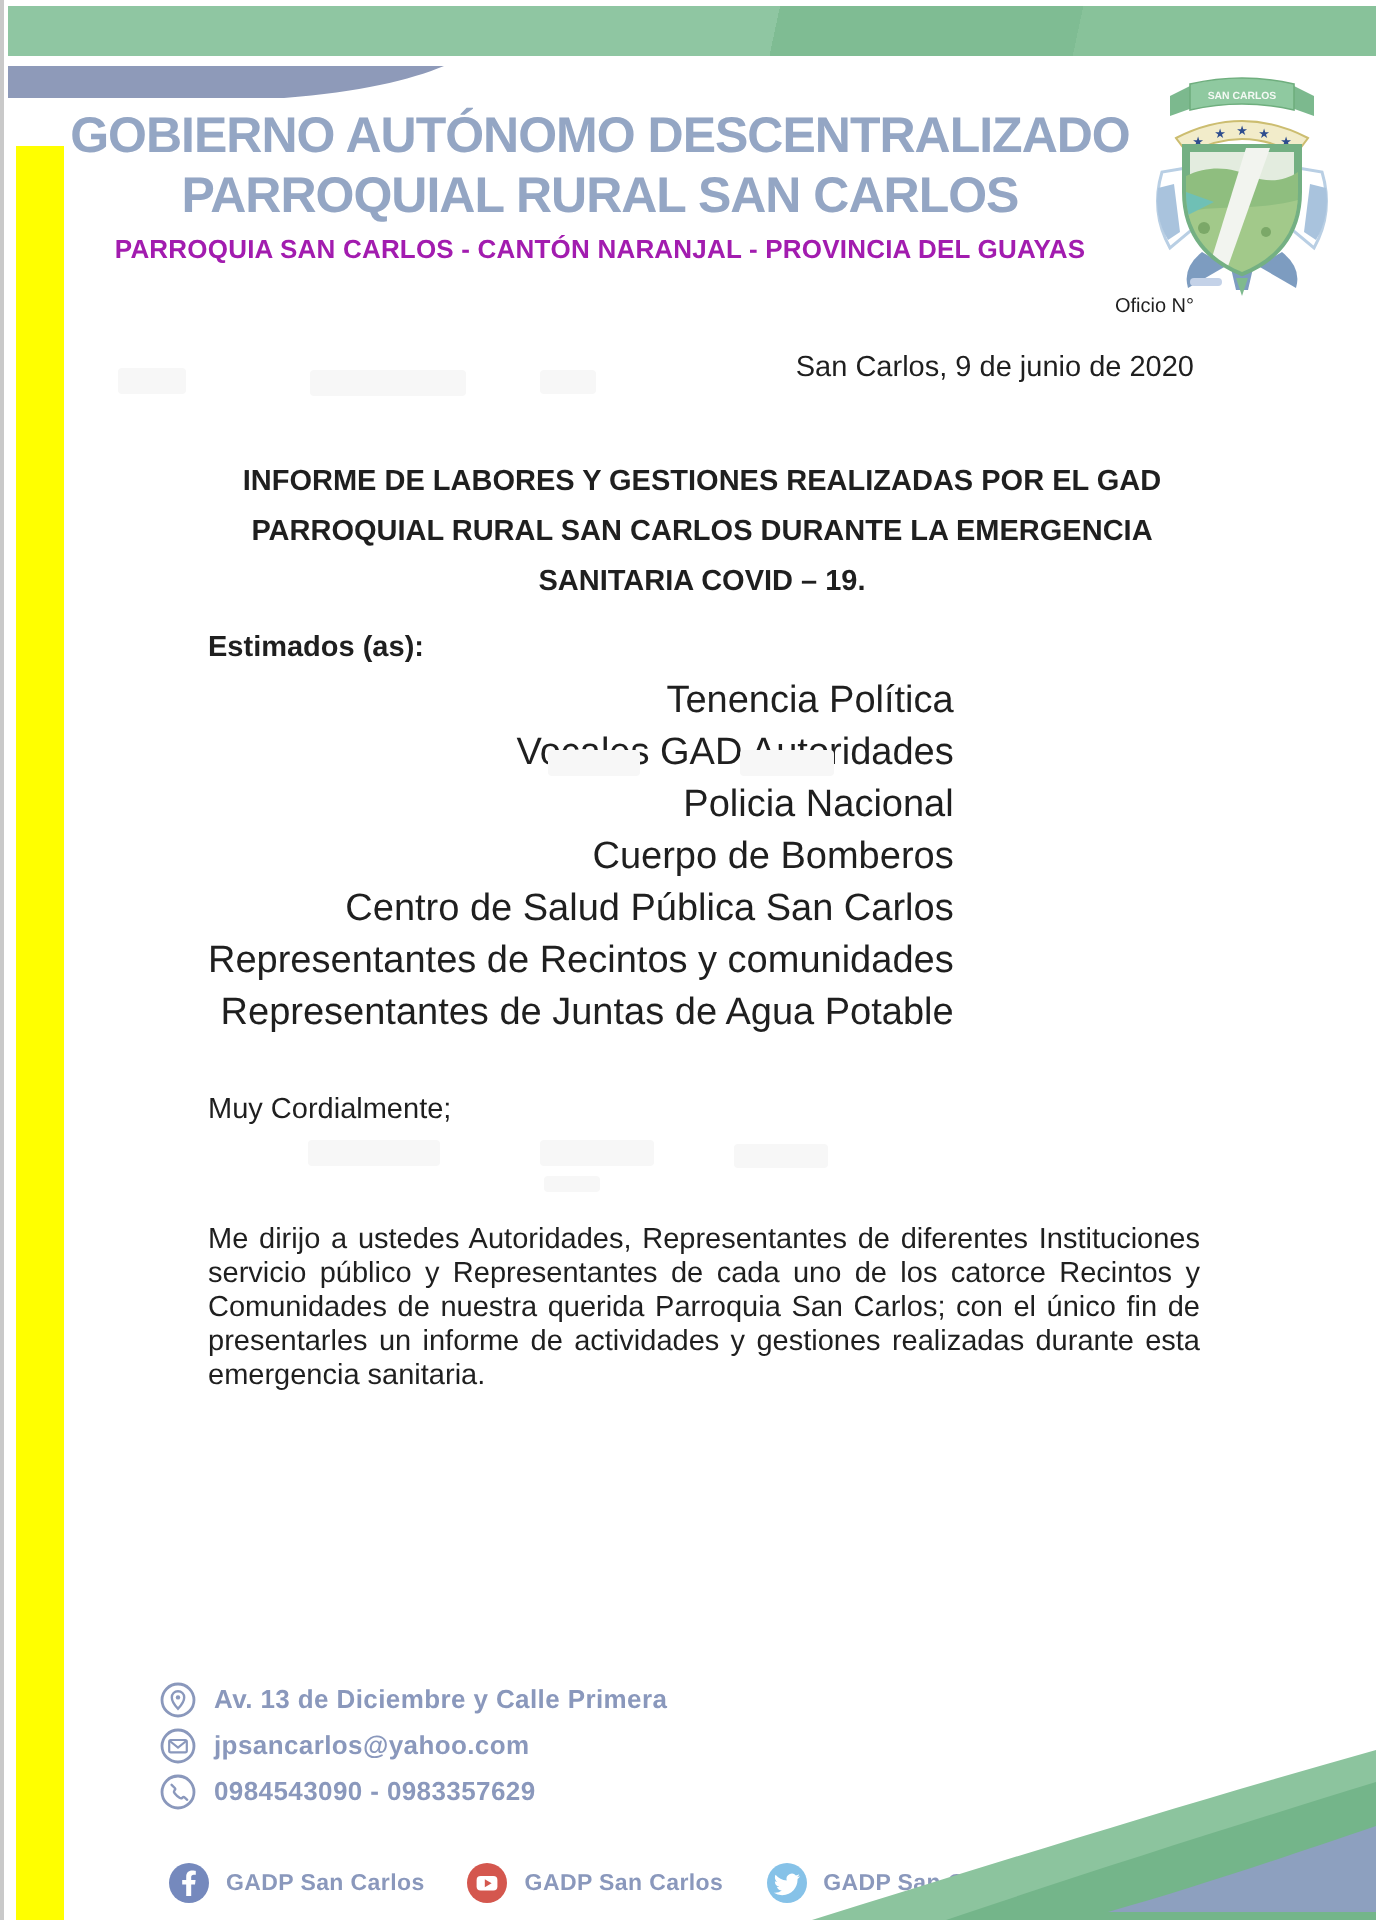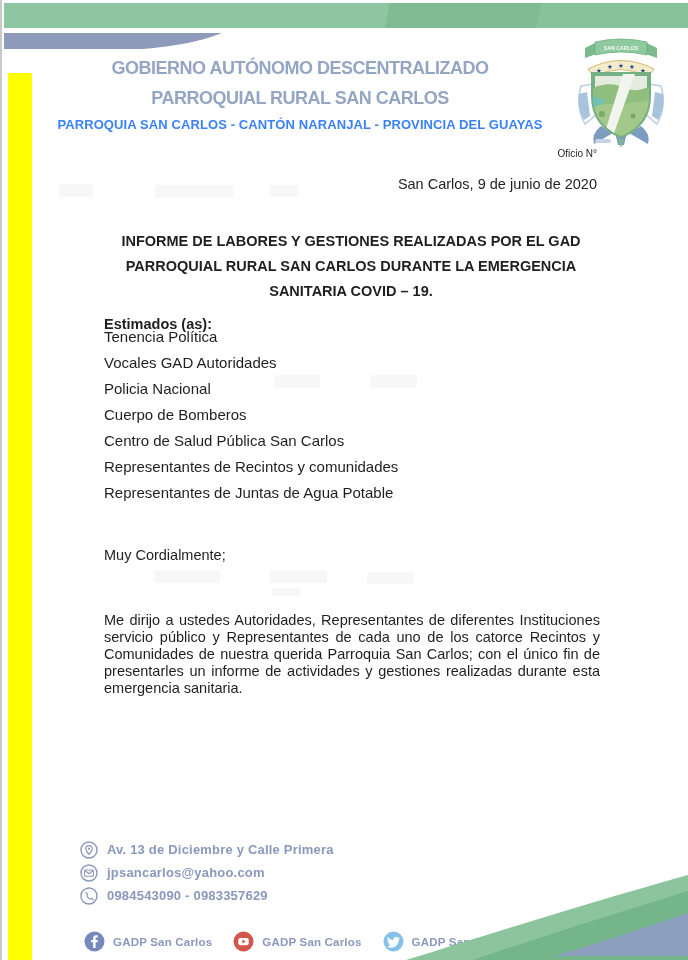--- a/index.html
+++ b/index.html
@@ -12,35 +12,35 @@
   .top-green-band{
     position:absolute;left:2px;right:0;top:3px;height:25px;
     background:linear-gradient(102deg,#8fc6a2 0 56%,#7fbc93 56% 78%,#88c29a 78%);
   }
   .top-gray-swoosh{position:absolute;left:2px;top:33px;width:218px;height:16px;}
   .yellow-bar{position:absolute;left:6px;top:73px;bottom:0;width:24px;background:#ffff00;}
   .bottom-swoosh{position:absolute;right:0;bottom:0;width:430px;height:85px;}
   
   .header-block{position:absolute;left:28px;top:53px;width:540px;text-align:center;}
   .header-title{
-    color:#94a6c4;font-weight:bold;font-size:18px;line-height:30px;letter-spacing:-0.5px;
+    color:#94a6c4;font-weight:bold;font-size:25px;line-height:30px;letter-spacing:-0.5px;
   }
   .header-subtitle{
-    color:#3b82f6;font-weight:bold;font-size:13px;margin-top:4px;letter-spacing:0.1px;
+    color:#a21caf;font-weight:bold;font-size:13px;margin-top:4px;letter-spacing:0.1px;
   }
   .crest{position:absolute;left:563px;top:36px;width:112px;height:112px;}
   
   .oficio{position:absolute;right:91px;top:148px;font-size:10px;}
   .dateline{position:absolute;right:91px;top:176px;font-size:14.5px;}
   .subject{
     position:absolute;left:110px;top:229px;width:478px;text-align:center;
     font-weight:bold;font-size:14.5px;line-height:25px;
   }
   .salutation{position:absolute;left:102px;top:316px;font-weight:bold;font-size:14.5px;}
-  .recipients{position:absolute;left:102px;top:324px;font-size:15px;}
+  .recipients{position:absolute;left:102px;top:338px;font-size:19px;text-align:right;}
   .recipients div{height:26px;line-height:26px;}
   .greeting{position:absolute;left:102px;top:547px;font-size:14.5px;}
   .para1{
     position:absolute;left:102px;top:612px;width:496px;
     font-size:14.5px;line-height:17px;text-align:justify;
   }
   .para2{
     position:absolute;left:102px;top:688px;width:496px;
     font-size:14.5px;line-height:17px;
   }

